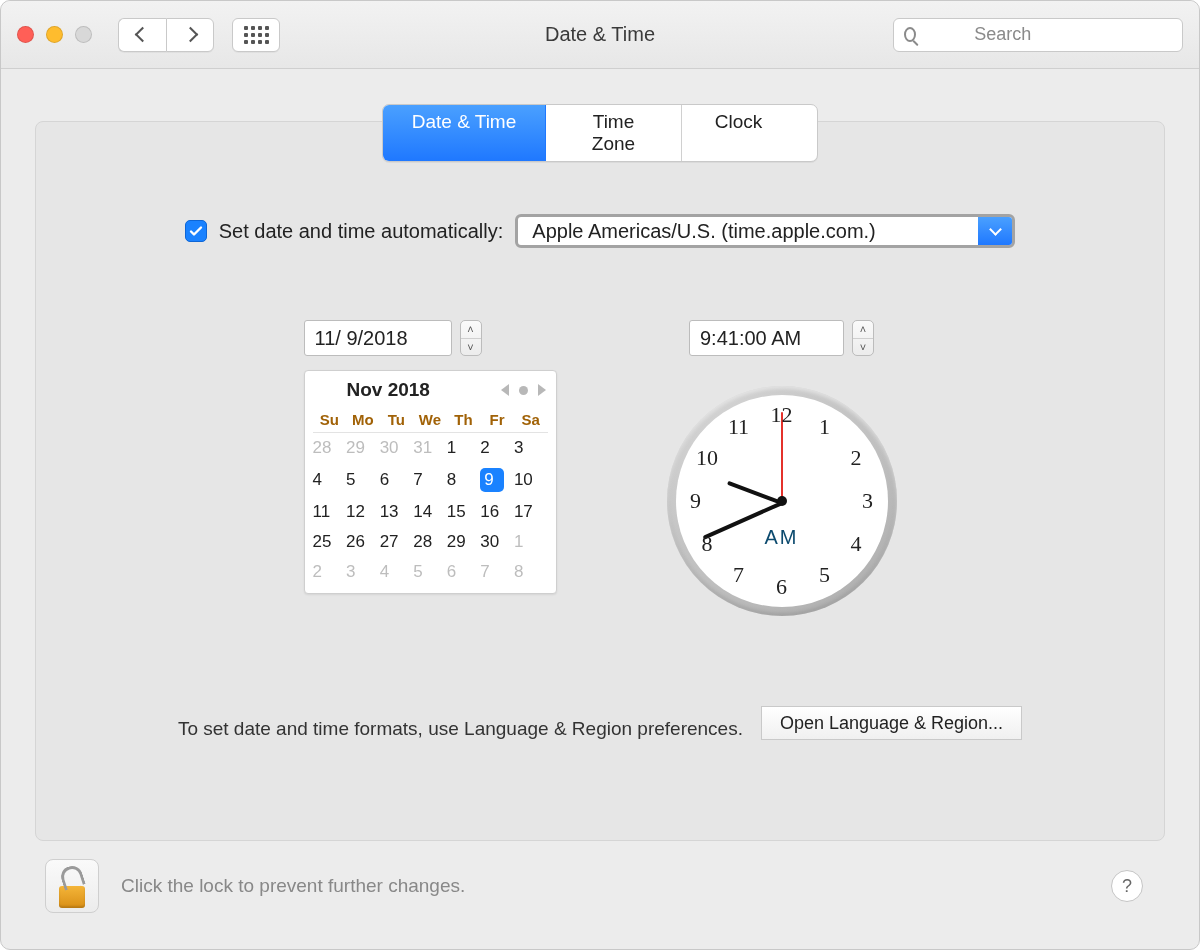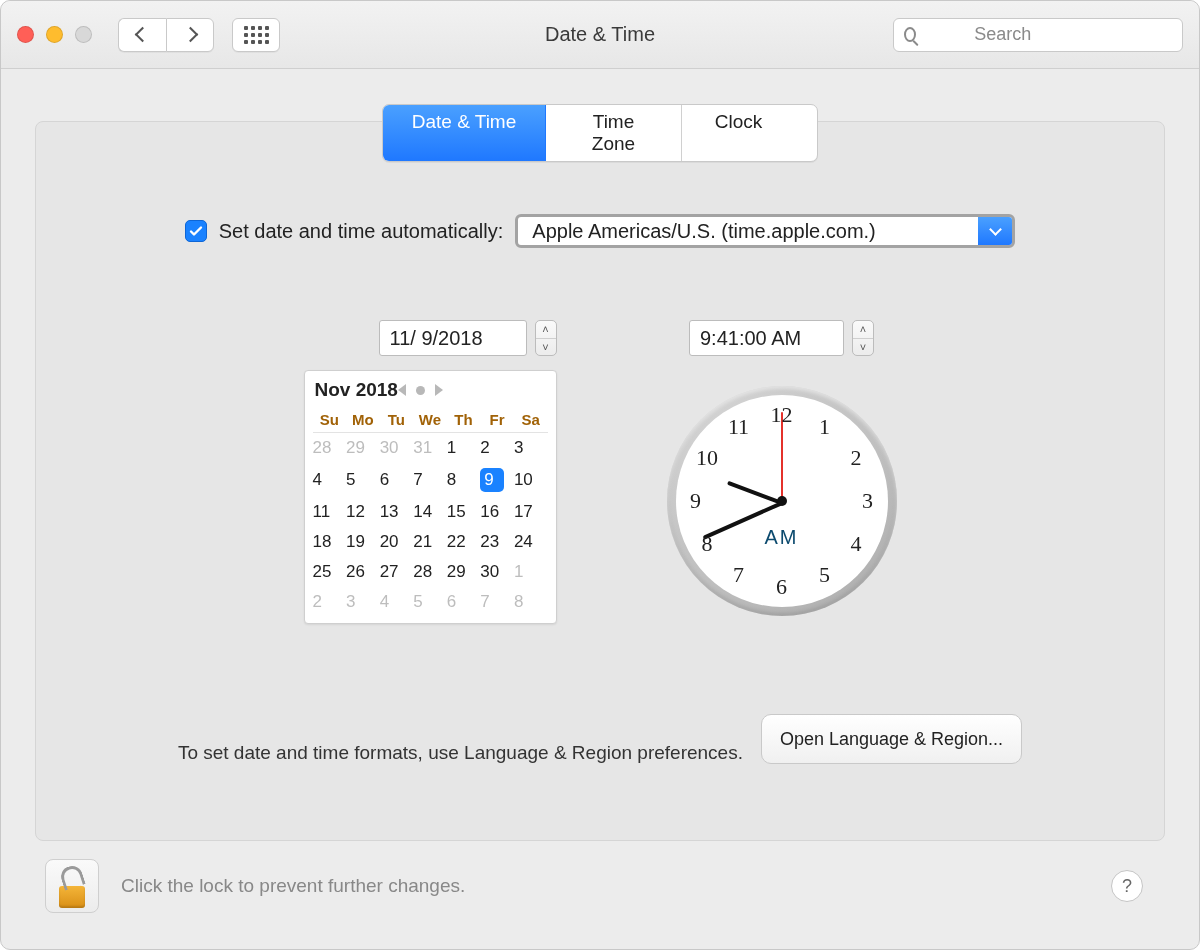--- a/index.html
+++ b/index.html
@@ -89,21 +89,21 @@
   .field.date{min-width:148px;}
   .field.time{min-width:155px;}
   .stepper{width:22px;height:36px;border:1px solid #bcbcbc;border-radius:5px;background:linear-gradient(#fafafa,#ececec);display:flex;flex-direction:column;}
   .stepper div{flex:1;display:flex;align-items:center;justify-content:center;font-size:11px;color:#555;}
   .stepper div:first-child{border-bottom:1px solid #cfcfcf;}
 
   .cal{
     width:253px;margin-top:14px;background:#fff;border:1px solid #cfcfcf;border-radius:4px;
     box-shadow:0 1px 2px rgba(0,0,0,.08); padding:8px 8px 6px;
   }
-  .cal-head{display:flex;align-items:center;justify-content:flex-start;padding:0 2px 6px;}
+  .cal-head{display:flex;align-items:center;justify-content:space-between;padding:0 2px 6px;margin-left:32px;}
   .cal-title{font-weight:700;font-size:19px;}
   .cal-nav{display:flex;align-items:center;gap:10px;color:#b8b8b8;}
   .tri{width:0;height:0;border-top:6px solid transparent;border-bottom:6px solid transparent;}
   .tri.l{border-right:8px solid #b8b8b8;} .tri.r{border-left:8px solid #b8b8b8;}
   .dot{width:9px;height:9px;border-radius:50%;background:#b8b8b8;}
   .cal table{width:100%;border-collapse:collapse;table-layout:fixed;}
   .cal th{font-weight:600;font-size:15px;color:#a16207;padding:4px 0;border-bottom:1px solid #e3e3e3;}
   .cal td{text-align:left;font-size:17px;padding:5px 0;color:#222;}
   .cal td.out{color:#bdbdbd;}
   .cal td.sel span{display:inline-block;min-width:24px;padding:2px 4px;background:#1a82ff;color:#fff;border-radius:5px;}
@@ -115,21 +115,21 @@
     padding:9px;box-shadow:inset 0 2px 4px rgba(255,255,255,.6), inset 0 -2px 4px rgba(0,0,0,.15);}
   .face{width:100%;height:100%;border-radius:50%;background:#fff;position:relative;}
   .num{position:absolute;font-size:22px;font-family:Georgia,serif;color:#222;transform:translate(-50%,-50%);} 
   .ampm{position:absolute;left:50%;top:62%;transform:translateX(-50%);color:#0c4a6e;font-size:20px;letter-spacing:2px;}
   .hand{position:absolute;left:50%;top:50%;transform-origin:left center;height:4px;background:#111;border-radius:2px;}
   .hand.h{width:58px;} .hand.m{width:86px;} .hand.s{width:90px;height:2px;background:#e4312b;}
   .pin{position:absolute;left:50%;top:50%;width:10px;height:10px;background:#111;border-radius:50%;transform:translate(-50%,-50%);} 
 
   .hint-row{display:flex;align-items:flex-end;justify-content:center;gap:18px;margin-top:90px;}
   .hint{font-size:19px;color:#333;}
-  .push-btn{height:50px;padding:0 18px;border:1px solid #c9c9c9;border-radius:10px;background:linear-gradient(#ffffff,#f0f0f0);font-size:18px;display:flex;align-items:center;}
+  .push-btn{height:34px;padding:0 18px;border:1px solid #c9c9c9;border-radius:0;background:linear-gradient(#ffffff,#f0f0f0);font-size:18px;display:flex;align-items:center;}
 
   .footer{display:flex;align-items:center;gap:22px;padding:18px 22px 0 10px;}
   .lockbox{width:54px;height:54px;border:1px solid #cfcfcf;border-radius:8px;background:linear-gradient(#fafafa,#ececec);display:flex;align-items:flex-end;justify-content:center;padding-bottom:4px;position:relative;}
   .lock-body{width:26px;height:22px;background:linear-gradient(#f4b539,#d98f16);border-radius:3px;box-shadow:inset 0 -2px 2px rgba(0,0,0,.15);} 
   .lock-sh{position:absolute;top:6px;width:22px;height:22px;border:3px solid #9a9a9a;border-bottom:none;border-radius:12px 12px 0 0;transform:rotate(-18deg);left:15px;}
   .foot-text{font-size:19px;color:#888;}
   .helpbtn{margin-left:auto;width:32px;height:32px;border:1px solid #c5c5c5;border-radius:50%;background:#fff;display:flex;align-items:center;justify-content:center;font-size:18px;color:#666;}
 </style>
 </head>
 <body>
@@ -193,21 +193,21 @@
           <div class="val">Apple Americas/U.S. (time.apple.com.)</div>
           <div class="arrow">
               <span></span>
             </div>
         </div>
       </div>
 
       <div class="two-col">
 
         <div>
-          <div class="stepper-row" style="justify-content:flex-end">
+          <div class="stepper-row" style="justify-content:flex-start">
             <div class="field date">11/ 9/2018</div>
             <div class="stepper">
                 <div>˄</div>
                 <div>˅</div>
               </div>
           </div>
           <div class="cal">
             <div class="cal-head">
               <div class="cal-title">Nov 2018</div>
               <div class="cal-nav">
@@ -248,29 +248,20 @@
                     <td>10</td>
                   </tr>
                   <tr>
                     <td>11</td>
                     <td>12</td>
                     <td>13</td>
                     <td>14</td>
                     <td>15</td>
                     <td>16</td>
                     <td>17</td>
-                  </tr>
-                  <tr>
-                    <td>18</td>
-                    <td>19</td>
-                    <td>20</td>
-                    <td>21</td>
-                    <td>22</td>
-                    <td>23</td>
-                    <td>24</td>
                   </tr>
                   <tr>
                     <td>25</td>
                     <td>26</td>
                     <td>27</td>
                     <td>28</td>
                     <td>29</td>
                     <td>30</td>
                     <td class="out">1</td>
                   </tr>

